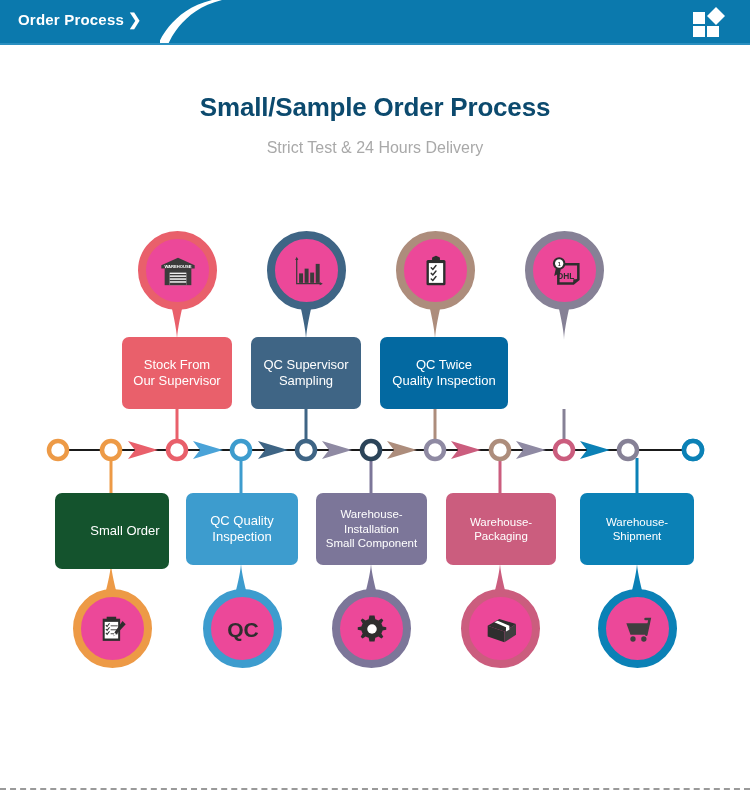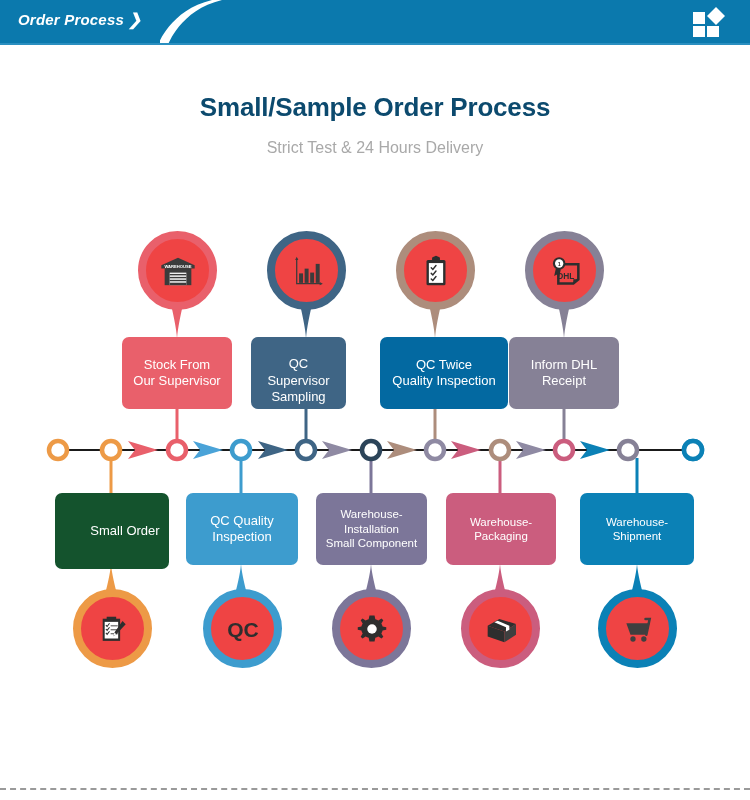--- a/index.html
+++ b/index.html
@@ -15,21 +15,20 @@
     width: 750px; height: 800px;
     background: #ffffff;
   }
 
   
   #header {
     position: absolute; left: 0; top: 0;
     width: 750px; height: 45px;
     background: #0b79ad;
     overflow: hidden;
-    font-style: italic;
   }
   #header-swoosh {
     position: absolute; left: 0; top: 0;
     width: 750px; height: 45px;
   }
   #header-title {
     position: absolute; left: 18px; top: 11px;
     font-size: 15px; font-weight: bold;
     color: #ffffff;
     letter-spacing: .2px;
@@ -80,21 +79,21 @@
     z-index: 5;
   }
   .pbox.top { font-size: 13px; }
   .pbox.bottom { font-size: 13px; }
   .pbox.small-txt { font-size: 11.5px; }
 
   
   .icirc {
     position: absolute;
     border-radius: 50%;
-    background: #ef4444;
+    background: #ec4899;
     display: flex; align-items: center; justify-content: center;
     z-index: 6;
     text-align: center;
   }
   .icirc svg { display: block; }
 
   
   #footer-rule {
     position: absolute; left: 0; bottom: 10px;
     width: 750px; height: 0;
@@ -225,33 +224,28 @@
       <polygon points="13,21 11,30 15,28 17,31 19,22" fill="#2e2e2e"></polygon>
       <text x="25" y="34" font-size="10" font-weight="bold" fill="#2e2e2e" text-anchor="middle" font-family="Liberation Sans, sans-serif">DHL</text>
     </svg>
   </div>
 
   <div class="pbox top" style="left:122px;top:337px;width:110px;height:72px;background:#e9606b;align-items:center;">
     <span>
       <span>Stock From</span><br><span>Our Supervisor</span>
     </span>
   </div>
-  <div class="pbox top" style="left:251px;top:337px;width:95px;height:72px;background:#3f6585;align-items:flex-end;">
+  <div class="pbox top" style="left:251px;top:337px;width:110px;height:72px;background:#3f6585;">
     <span>
       <span>QC Supervisor</span><br><span>Sampling</span>
     </span>
   </div>
   <div class="pbox top" style="left:380px;top:337px;width:128px;height:72px;background:#0369a1;">
     <span>
       <span>QC Twice</span><br><span>Quality Inspection</span>
-    </span>
-  </div>
-  <div class="pbox top" style="left:509px;top:337px;width:110px;height:72px;background:#868196;">
-    <span>
-      <span>Inform DHL</span><br><span>Receipt</span>
     </span>
   </div>
 
   <div class="pbox bottom" style="left:55px;top:493px;width:114px;height:76px;background:#14532d;padding-left:32px;">
     <span>
       <span>Small Order</span>
     </span>
   </div>
   <div class="pbox bottom" style="left:186px;top:493px;width:112px;height:72px;background:#3d9cce;">
     <span>

